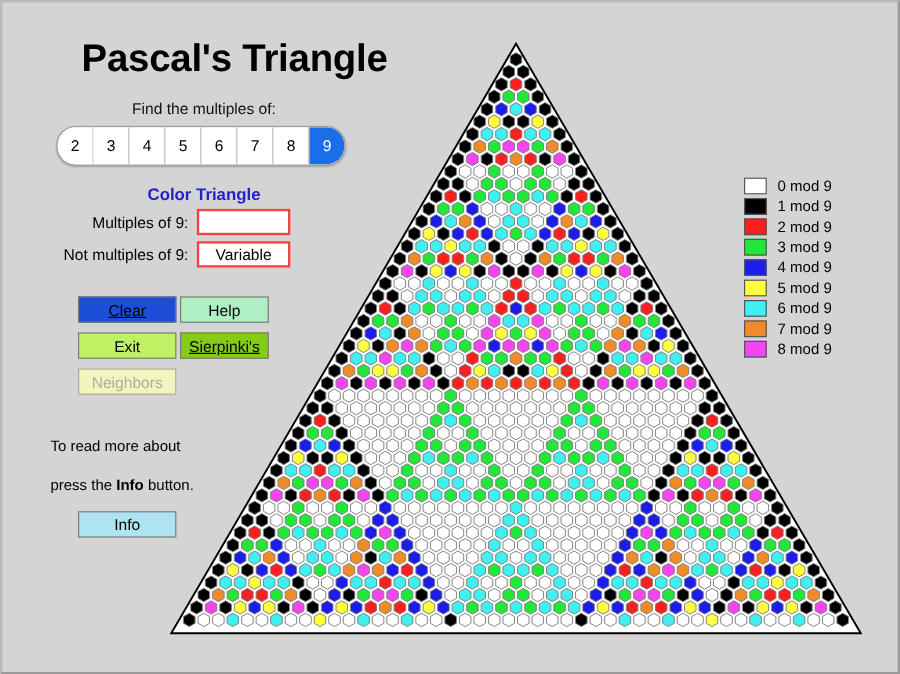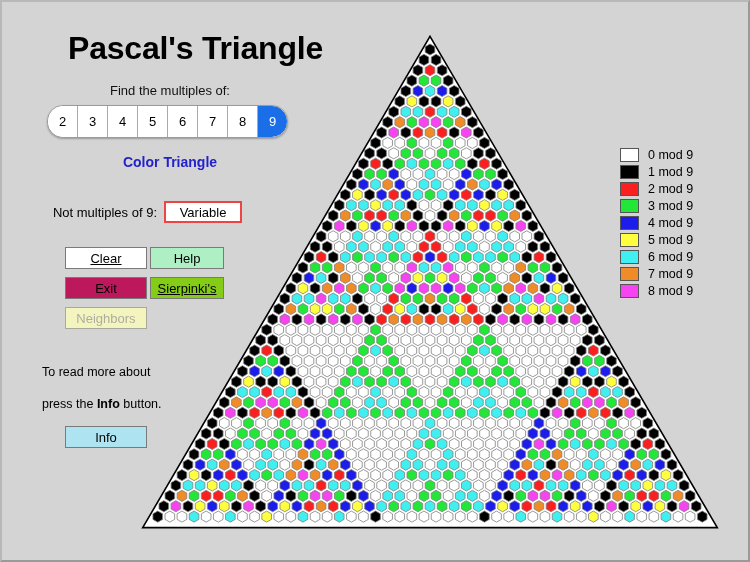--- a/index.html
+++ b/index.html
@@ -140,23 +140,23 @@
     box-sizing: border-box;
     border: 1px solid #7a7a7a;
     display: flex;
     align-items: center;
     justify-content: center;
     font-size: 13px;
     color: #000;
     cursor: pointer;
     user-select: none;
   }
-  #btn-clear      { left: 63px;  top: 245px; width: 82px; background: #ffffff; text-decoration: underline; }
+  #btn-clear      { left: 63px;  top: 245px; width: 82px; background: #1d4ed8; text-decoration: underline; }
   #btn-help       { left: 148px; top: 245px; width: 74px; background: #aef0c4; }
-  #btn-exit       { left: 63px;  top: 275px; width: 82px; background: #be185d; }
+  #btn-exit       { left: 63px;  top: 275px; width: 82px; background: #bef264; }
   #btn-sierpinski { left: 148px; top: 275px; width: 74px; background: #84cc16; text-decoration: underline; }
   #btn-neighbors  { left: 63px;  top: 305px; width: 82px; background: #f4f4bf; color: #adada0; border-color: #a8a89c; cursor: default; }
   #btn-info       { left: 63px;  top: 424px; width: 82px; background: #aee4f2; }
 
   
   #info-text {
     position: absolute;
     left: 40px;
     top: 362px;
     width: 180px;
@@ -233,20 +233,24 @@
       <div class="tab-item">
         <span>8</span>
       </div>
       <div class="tab-item selected">
         <span>9</span>
       </div>
     </div>
 
   <div id="color-choices-title">Color Triangle</div>
 
+  <div class="choice-row" id="choice-row-multiples">
+    <div class="choice-label">Multiples of 9:</div>
+    <div class="choice-box" id="multiples-swatch" style="background: rgb(255, 255, 255);"></div>
+  </div>
 
   <div class="choice-row" id="choice-row-not-multiples">
     <div class="choice-label">Not multiples of 9:</div>
     <div class="choice-box">Variable</div>
   </div>
 
   <div class="btn" id="btn-clear">Clear</div>
   <div class="btn" id="btn-help">Help</div>
   <div class="btn" id="btn-exit">Exit</div>
   <div class="btn" id="btn-sierpinski">Sierpinki's</div>

